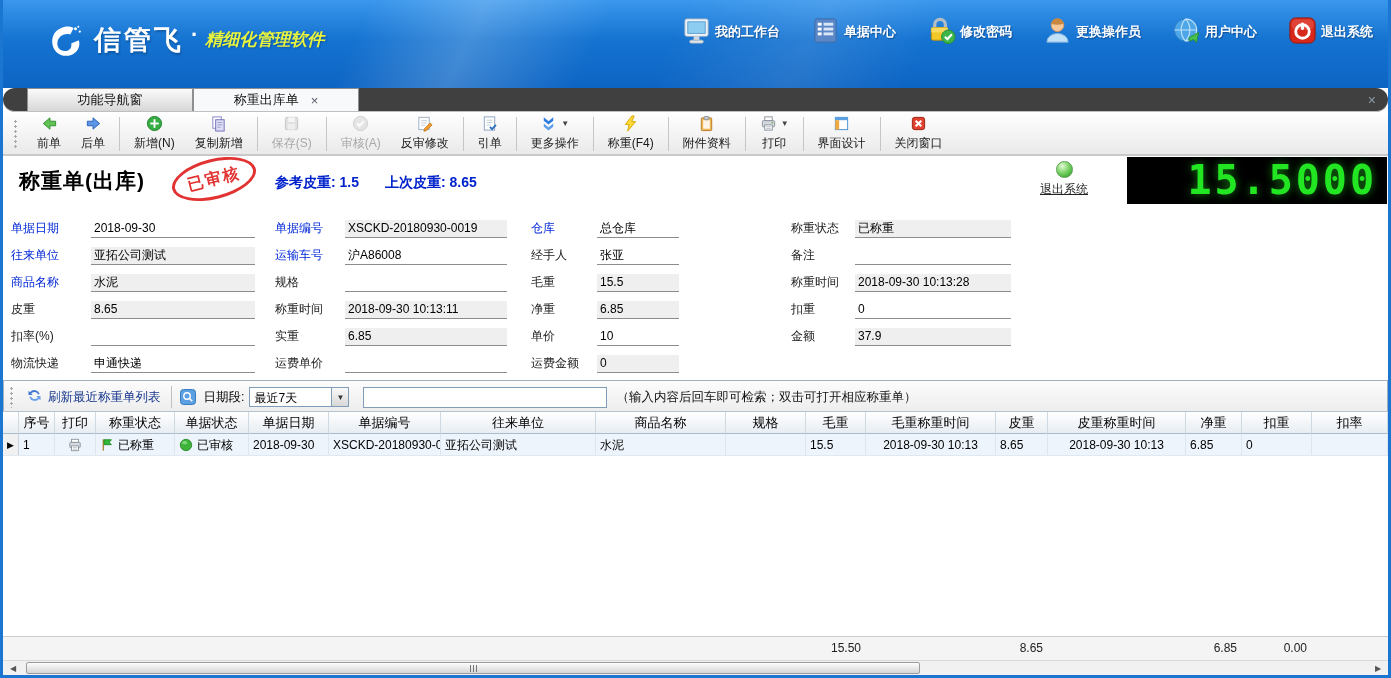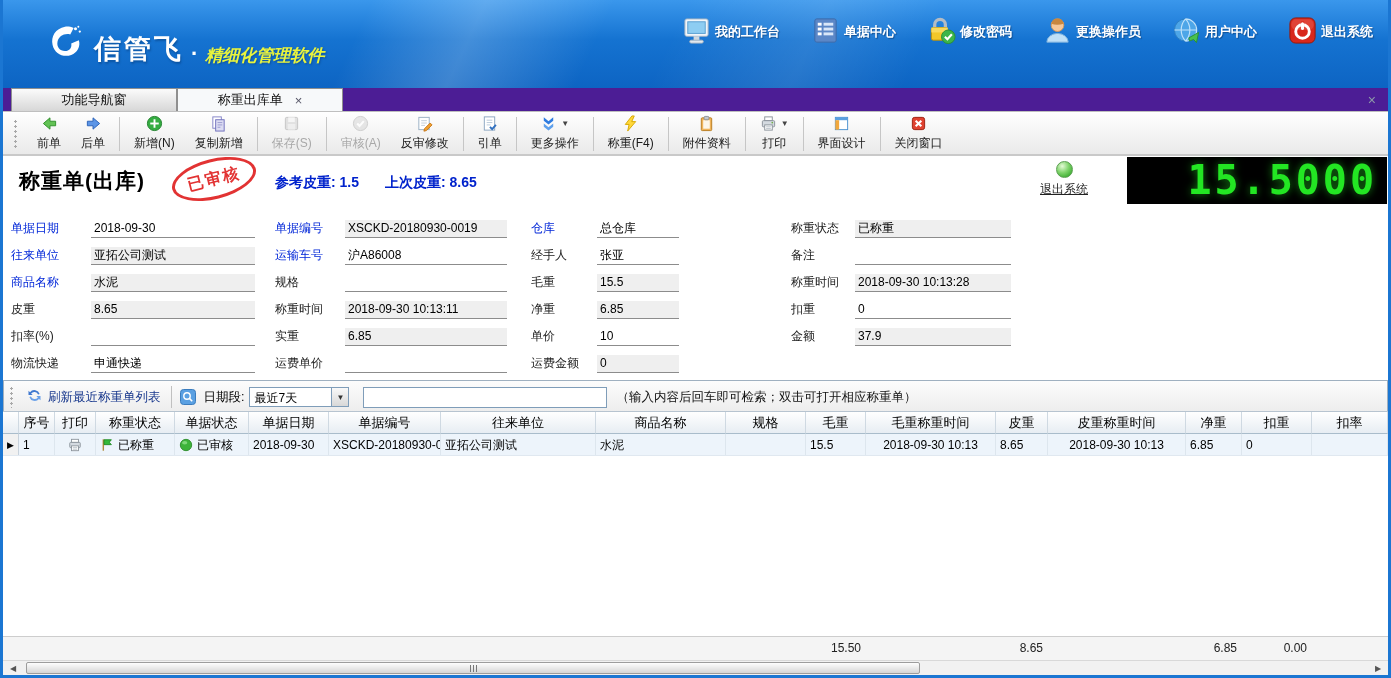--- a/index.html
+++ b/index.html
@@ -7,35 +7,35 @@
   .window { position:relative; width:1391px; height:678px; background:#fff; overflow:hidden;
             border-left:3px solid #1b76d2; border-right:3px solid #1b76d2; border-bottom:3px solid #1b76d2;
             font-size:12px; }
 
   
   .app-header { position:absolute; top:0; left:-3px; right:-3px; height:88px;
     background:linear-gradient(180deg,#3a97ec 0%,#1573d1 45%,#0d64c3 100%); overflow:hidden; }
   .app-header::before { content:""; position:absolute; inset:0;
     background:linear-gradient(115deg,rgba(255,255,255,0) 26%,rgba(255,255,255,.20) 34%,rgba(255,255,255,0) 43%),
                linear-gradient(115deg,rgba(255,255,255,0) 48%,rgba(255,255,255,.10) 58%,rgba(255,255,255,0) 66%); }
-  .logo { position:absolute; left:44px; top:22px; display:flex; align-items:flex-end; }
+  .logo { position:absolute; left:44px; top:22px; display:flex; align-items:flex-start; }
   .logo-icon svg { width:42px; height:42px; }
   .brand { color:#fff; font-size:27px; font-weight:bold; letter-spacing:3px; margin-left:8px;
            text-shadow:1px 2px 2px rgba(0,40,90,.35); }
   .brand-dot { color:#fff; font-size:22px; margin:0 7px; font-weight:bold; }
   .brand-sub { color:#e9f43d; font-size:17px; font-weight:bold; font-style:italic;
                text-shadow:1px 1px 2px rgba(0,40,90,.4); padding-top:6px; }
   .nav { position:absolute; right:18px; top:15px; display:flex; gap:30px; }
   .nav-item { display:flex; flex-direction:row; align-items:center; gap:3px; cursor:pointer; min-width:66px; }
   .nav-item .icn svg { width:31px; height:31px; }
   .nav-label { color:#fff; font-weight:bold; font-size:13px; text-shadow:1px 1px 1px rgba(0,30,70,.45); white-space:nowrap; }
 
   
-  .tabstrip { position:absolute; top:88px; left:0; right:0; height:24px; background:#4c1d95;
-              border-bottom:1px solid #bfbfbf; display:flex; padding-left:8px; }
+  .tabstrip { position:absolute; top:88px; left:0; right:0; height:24px; background:#404040;
+              border-bottom:1px solid #bfbfbf; display:flex; padding-left:24px;border-radius:12px; }
   .tab { width:166px; display:flex; align-items:center; justify-content:center; gap:12px;
          border:1px solid #8f8f8f; border-bottom:none; background:linear-gradient(#fbfbfb,#d7d7d7);
          color:#111; cursor:pointer; font-size:13px; }
   .tab.active { background:#f7f9fa; }
   .tab-close { color:#556; font-size:13px; cursor:pointer; }
   .strip-close { position:absolute; right:12px; top:4px; color:#8d9aa9; font-size:14px; cursor:pointer; }
 
   
   .toolbar { position:absolute; top:113px; left:0; right:0; height:43px;
              background:linear-gradient(#fefefe,#eaeaea); border-bottom:2px solid #c9c9c9;

